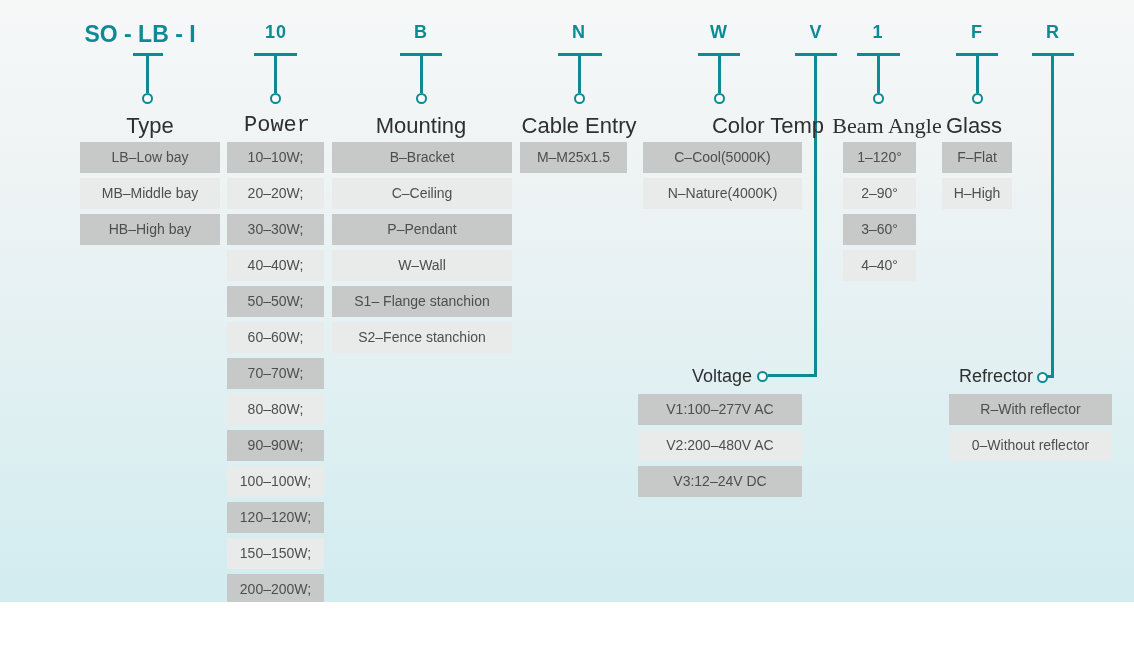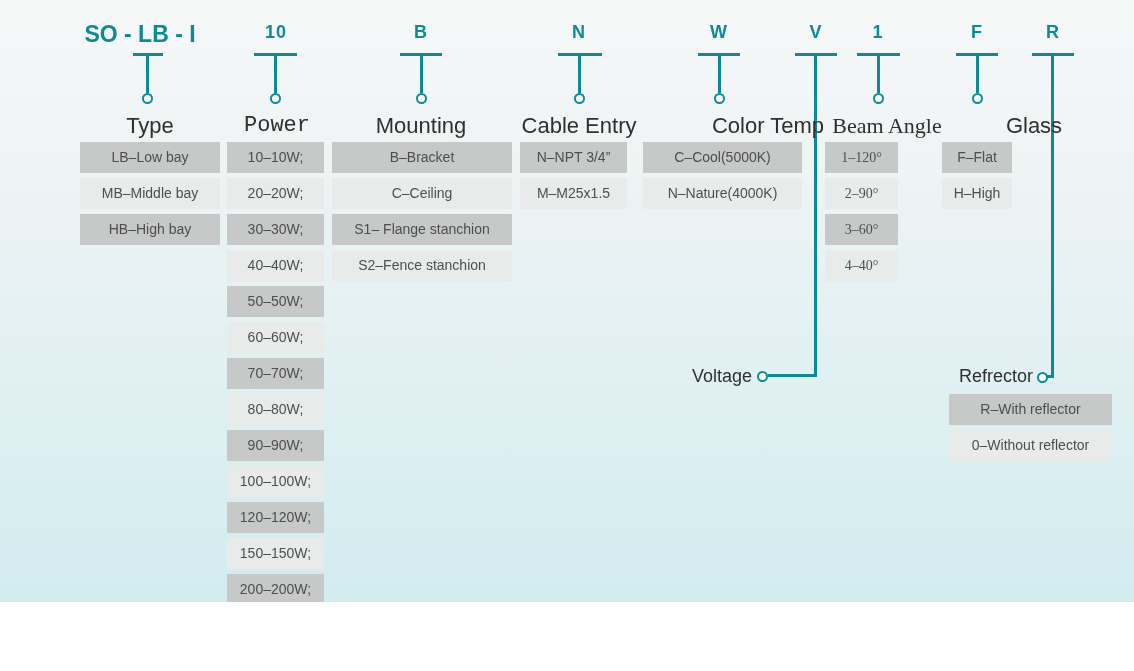--- a/index.html
+++ b/index.html
@@ -97,21 +97,21 @@
   <div class="vline" style="left:1051px;top:56px;height:322px;"></div>
   <div class="hline" style="left:1047px;top:375px;width:7px;"></div>
   <div class="dot" style="left:1037px;top:372px;"></div>
 
   <div class="cat-label" style="left:150px;">Type</div>
   <div class="cat-label" style="left:277px;font-family:Liberation Mono, monospace;">Power</div>
   <div class="cat-label" style="left:421px;">Mounting</div>
   <div class="cat-label" style="left:579px;">Cable Entry</div>
   <div class="cat-label" style="left:740px;margin-left:28px;">Color Temp</div>
   <div class="cat-label" style="left:887px;font-family:Liberation Serif, serif;">Beam Angle</div>
-  <div class="cat-label" style="left:1034px;">Glass</div>
+  <div class="cat-label" style="left:974px;">Glass</div>
 
   <div class="side-label" style="left:620px;width:132px;">Voltage</div>
   <div class="side-label" style="left:901px;width:132px;text-align:right;">Refrector</div>
 
   <div class="col" style="left:80px;top:142px;width:140px;">
 
   <div class="row">LB–Low bay</div>
       <div class="row">MB–Middle bay</div>
       <div class="row">HB–High bay</div>
     </div>
@@ -131,50 +131,57 @@
       <div class="row">120–120W;</div>
       <div class="row">150–150W;</div>
       <div class="row">200–200W;</div>
       <div class="row">420–240W</div>
     </div>
 
   <div class="col" style="left:332px;top:142px;width:180px;">
 
   <div class="row">B–Bracket</div>
       <div class="row">C–Ceiling</div>
+      <div class="row">P–Pendant</div>
+      <div class="row">W–Wall</div>
       <div class="row">S1– Flange stanchion</div>
       <div class="row">S2–Fence stanchion</div>
     </div>
 
   <div class="col" style="left:520px;top:142px;width:107px;">
 
-  <div class="row">N–NPT 3/4”</div>
       <div class="row">M–M25x1.5</div>
     </div>
 
   <div class="col" style="left:643px;top:142px;width:159px;">
 
   <div class="row">C–Cool(5000K)</div>
       <div class="row">N–Nature(4000K)</div>
     </div>
 
-  <div class="col" style="left:825px;top:142px;width:73px;font-family:Liberation Serif, serif;">
+  <div class="col" style="left:843px;top:142px;width:73px;">
 
   <div class="row">1–120°</div>
       <div class="row">2–90°</div>
       <div class="row">3–60°</div>
       <div class="row">4–40°</div>
     </div>
 
   <div class="col" style="left:942px;top:142px;width:70px;">
 
   <div class="row">F–Flat</div>
       <div class="row">H–High</div>
     </div>
 
+  <div class="col" style="left:638px;top:394px;width:164px;">
+
+  <div class="row">V1:100–277V AC</div>
+      <div class="row">V2:200–480V AC</div>
+      <div class="row">V3:12–24V DC</div>
+    </div>
 
   <div class="col" style="left:949px;top:394px;width:163px;">
 
   <div class="row">R–With reflector</div>
       <div class="row">0–Without reflector</div>
     </div>
 
 </div>
 
 </body></html>

